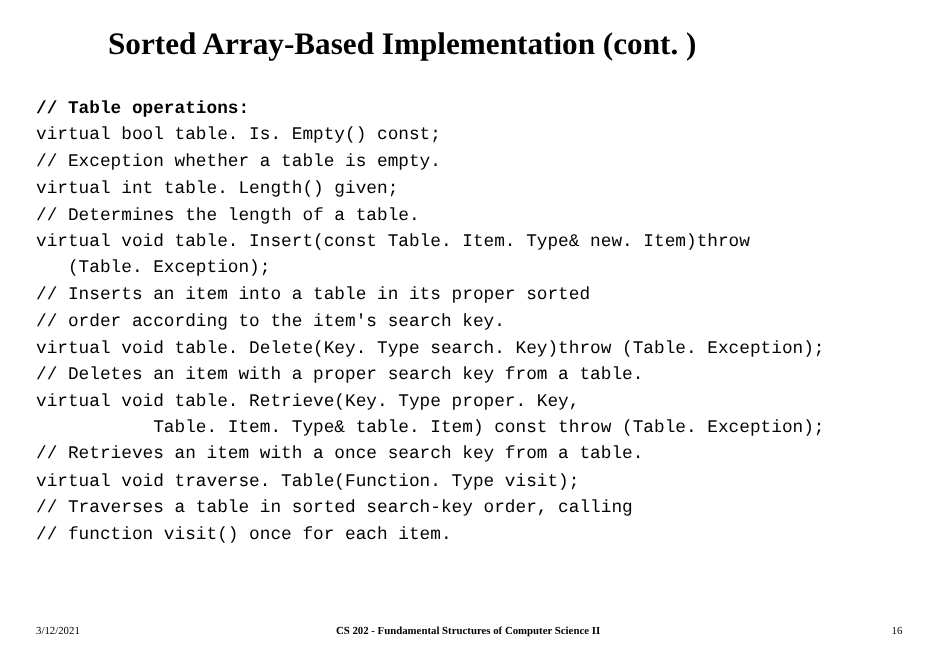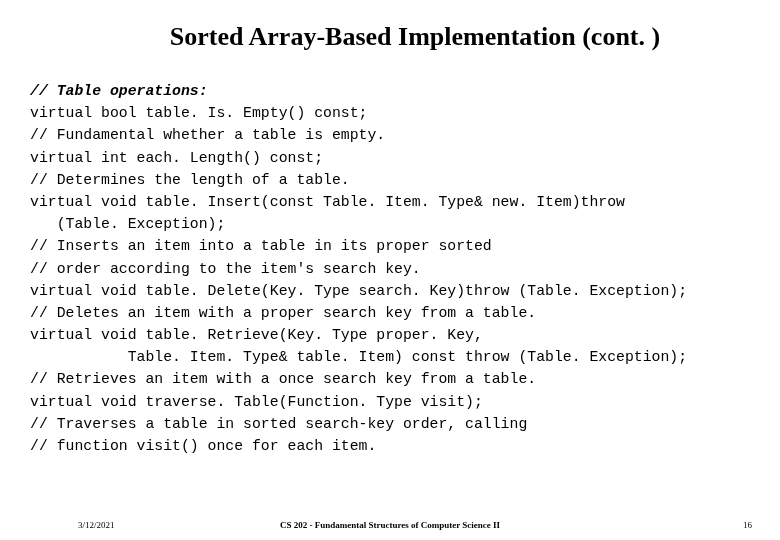--- a/index.html
+++ b/index.html
@@ -12,54 +12,52 @@
     color: #000000;
     overflow: hidden;
   }
   .slide {
     width: 780px;
     height: 540px;
     position: relative;
     box-sizing: border-box;
   }
   .title {
-    text-align: center;
+    text-align: left;
     font-size: 26px;
     font-weight: bold;
     padding-top: 22px;
     padding-bottom: 10px;
     padding-left: 90px;
     padding-right: 40px;
   }
   .code-block {
     font-family: "Courier New", Courier, monospace;
     font-size: 14.8px;
     line-height: 1.5;
     white-space: pre;
     padding-left: 30px;
     padding-right: 20px;
     padding-top: 18px;
   }
   .bold-line {
     font-weight: bold;
-    font-style: italic;
   }
   .footer {
     position: absolute;
     bottom: 10px;
     left: 0;
     width: 100%;
     font-size: 9px;
     font-family: "Times New Roman", Times, serif;
   }
   .footer-date {
     position: absolute;
     left: 30px;
     bottom: 0;
-    margin-left: 48px;
   }
   .footer-course {
     position: absolute;
     left: 0;
     right: 0;
     text-align: center;
     bottom: 0;
     font-weight: bold;
   }
   .footer-page {
@@ -70,22 +68,22 @@
 </style>
 </head>
 <body>
 
 <div class="slide">
 
   <div class="title">Sorted Array-Based Implementation (cont. )</div>
 
   <div class="code-block"><span class="bold-line">// Table operations:</span>
 <span>virtual bool table. Is. Empty() const;</span>
-<span>// Fundamental whether a table is empty.</span>
-<span>virtual int each. Length() const;</span>
+<span>// Exception whether a table is empty.</span>
+<span>virtual int table. Length() given;</span>
 <span>// Determines the length of a table.</span>
 <span>virtual void table. Insert(const Table. Item. Type&amp; new. Item)throw</span>
 <span>   (Table. Exception);</span>
 <span>// Inserts an item into a table in its proper sorted</span>
 <span>// order according to the item's search key.</span>
 <span>virtual void table. Delete(Key. Type search. Key)throw (Table. Exception);</span>
 <span>// Deletes an item with a proper search key from a table.</span>
 <span>virtual void table. Retrieve(Key. Type proper. Key,</span>
 <span>           Table. Item. Type&amp; table. Item) const throw (Table. Exception);</span>
 <span>// Retrieves an item with a once search key from a table.</span>

